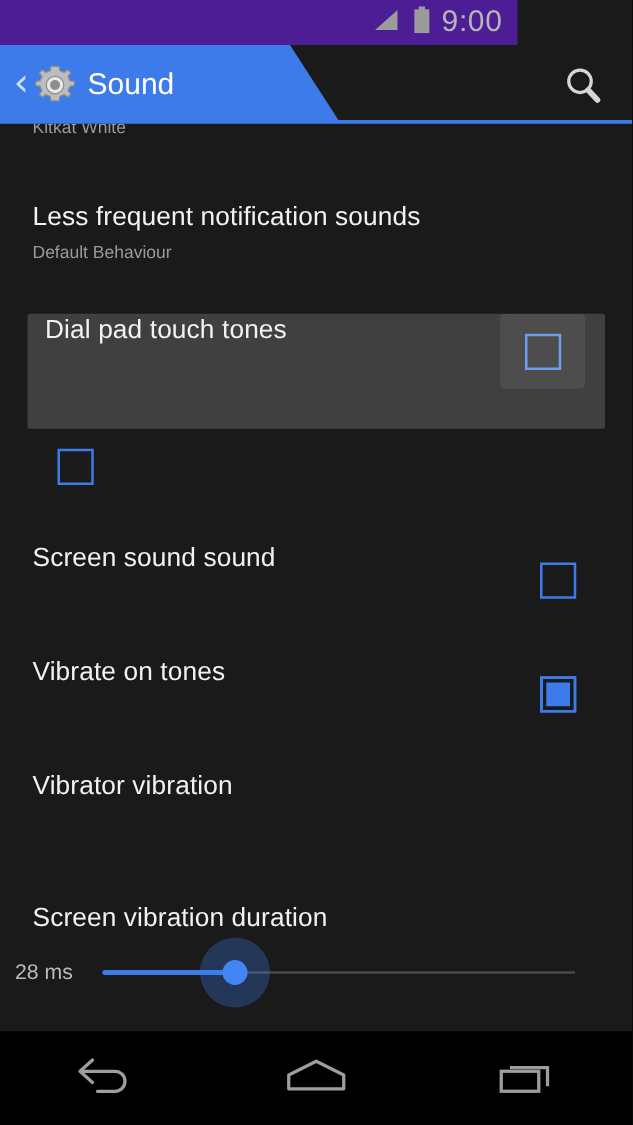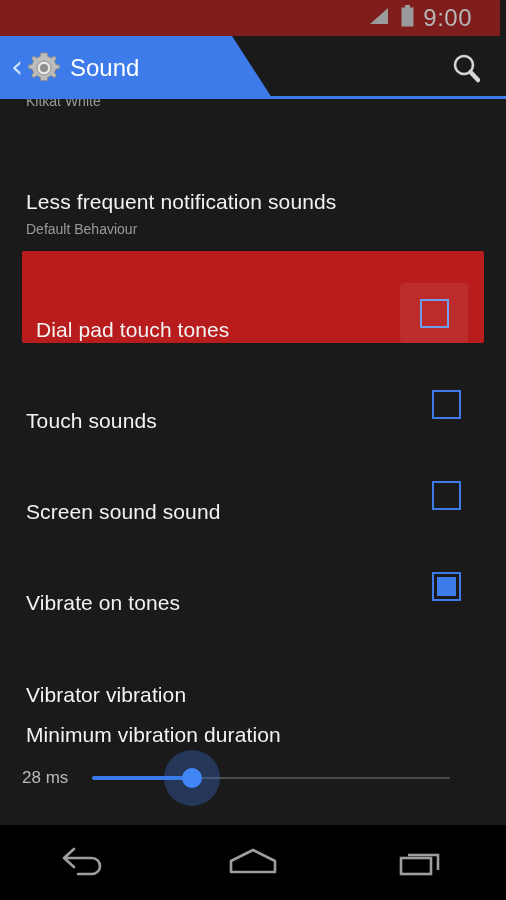--- a/index.html
+++ b/index.html
@@ -6,23 +6,23 @@
   html, body {
     width:506px; height:900px;
     background:#000;
     font-family:"Liberation Sans", sans-serif;
     overflow:hidden;
   }
   #screen { position:relative; width:506px; height:900px; background:#1a1a1a; overflow:hidden; }
 
   
   #status-bar {
-    position:absolute; left:0; top:0; width:500px; height:36px;
-    background:#7f1d1d; display:flex; align-items:center; justify-content:flex-end;
-    padding-right:28px; gap:8px;
+    position:absolute; left:0; top:0; width:414px; height:36px;
+    background:#4c1d95; display:flex; align-items:center; justify-content:flex-end;
+    padding-right:12px; gap:8px;
   }
   #status-bar .sb-icon { display:block; }
   #status-clock {
     color:#b6b6b6; font-size:24px; line-height:24px; letter-spacing:0.5px;
     font-family:"Liberation Sans", sans-serif;
   }
 
   
   #action-bar {
     position:absolute; left:0; top:36px; width:506px; height:62px;
@@ -49,37 +49,37 @@
   }
 
   
   #settings-list {
     position:absolute; left:0; top:99px; width:506px; height:726px;
     background:#1a1a1a; overflow:hidden;
   }
   .row {
     position:relative; width:100%;
     padding:0 26px;
-    display:flex; align-items:flex-end; justify-content:space-between;
+    display:flex; align-items:flex-start; justify-content:space-between;
   }
   .row-text { display:flex; flex-direction:column; justify-content:center; }
   .row-title {
     color:#f2f2f2; font-size:21px; line-height:26px; font-weight:400; letter-spacing:0.1px;
   }
   .row-sub {
     color:#9a9a9a; font-size:14px; line-height:24px; margin-top:2px;
   }
 
   #row-default-notification { height:62px; padding-top:0; align-items:flex-start; }
   #row-default-notification .row-text { margin-top:-12px; }
 
   #row-less-frequent { height:80px; }
   #row-dial-pad {
     height:92px; margin:10px 22px 0 22px; width:462px; padding:0 0 0 14px;
-    background:#b91c1c; border-radius:2px;
+    background:#404040; border-radius:2px;
   }
   #row-touch-sounds, #row-screen-lock, #row-vibrate-touch { height:91px; }
   #row-vibrator-intensity { height:92px; }
   #row-min-vibration { height:40px; padding-bottom:0; align-items:flex-end; }
 
   
   .cb-wrap {
     width:68px; height:60px; display:flex; align-items:center; justify-content:center;
     border-radius:4px; flex:0 0 auto;
   }
@@ -87,21 +87,21 @@
   .checkbox {
     width:29px; height:29px; border:2px solid #3d7bea; background:transparent;
     box-sizing:border-box;
   }
   .checkbox.checked { background:#3d7bea; box-shadow:inset 0 0 0 3px #1a1a1a, inset 0 0 0 11px #3d7bea; }
   #row-dial-pad .checkbox { border-color:#6f9df0; }
 
   
   #slider-row {
     position:relative; width:100%; height:60px; display:flex; align-items:center;
-    padding:0 22px;
+    padding:0 12px;
   }
   #slider-value {
     color:#b9b9b9; font-size:17px; line-height:20px; width:70px; flex:0 0 auto;
   }
   #slider-track-wrap {
     position:relative; flex:1 1 auto; height:40px; display:flex; align-items:center;
     margin-right:34px;
   }
   #slider-track-bg {
     position:absolute; left:0; right:0; top:19px; height:2px; background:#4a4a4a;
@@ -192,23 +192,20 @@
     <div class="row" id="row-dial-pad">
       <div class="row-text">
         <span class="row-title">Dial pad touch tones</span>
       </div>
       <div class="cb-wrap">
         <span class="checkbox"></span>
       </div>
     </div>
 
     <div class="row" id="row-touch-sounds">
-      <div class="row-text">
-        <span class="row-title">Touch sounds</span>
-      </div>
       <div class="cb-wrap">
         <span class="checkbox"></span>
       </div>
     </div>
 
     <div class="row" id="row-screen-lock">
       <div class="row-text">
         <span class="row-title">Screen sound sound</span>
       </div>
       <div class="cb-wrap">
@@ -226,21 +223,21 @@
     </div>
 
     <div class="row" id="row-vibrator-intensity">
       <div class="row-text">
         <span class="row-title">Vibrator vibration</span>
       </div>
     </div>
 
     <div class="row" id="row-min-vibration">
       <div class="row-text">
-        <span class="row-title">Minimum vibration duration</span>
+        <span class="row-title">Screen vibration duration</span>
       </div>
     </div>
 
     <div id="slider-row">
       <span id="slider-value">28 ms</span>
       <div id="slider-track-wrap">
         <div id="slider-track-bg"></div>
         <div id="slider-track-fill" style="width: 28%;"></div>
         <div id="slider-halo" style="left: 28%;"></div>
         <div id="slider-thumb" style="left: 28%;"></div>

